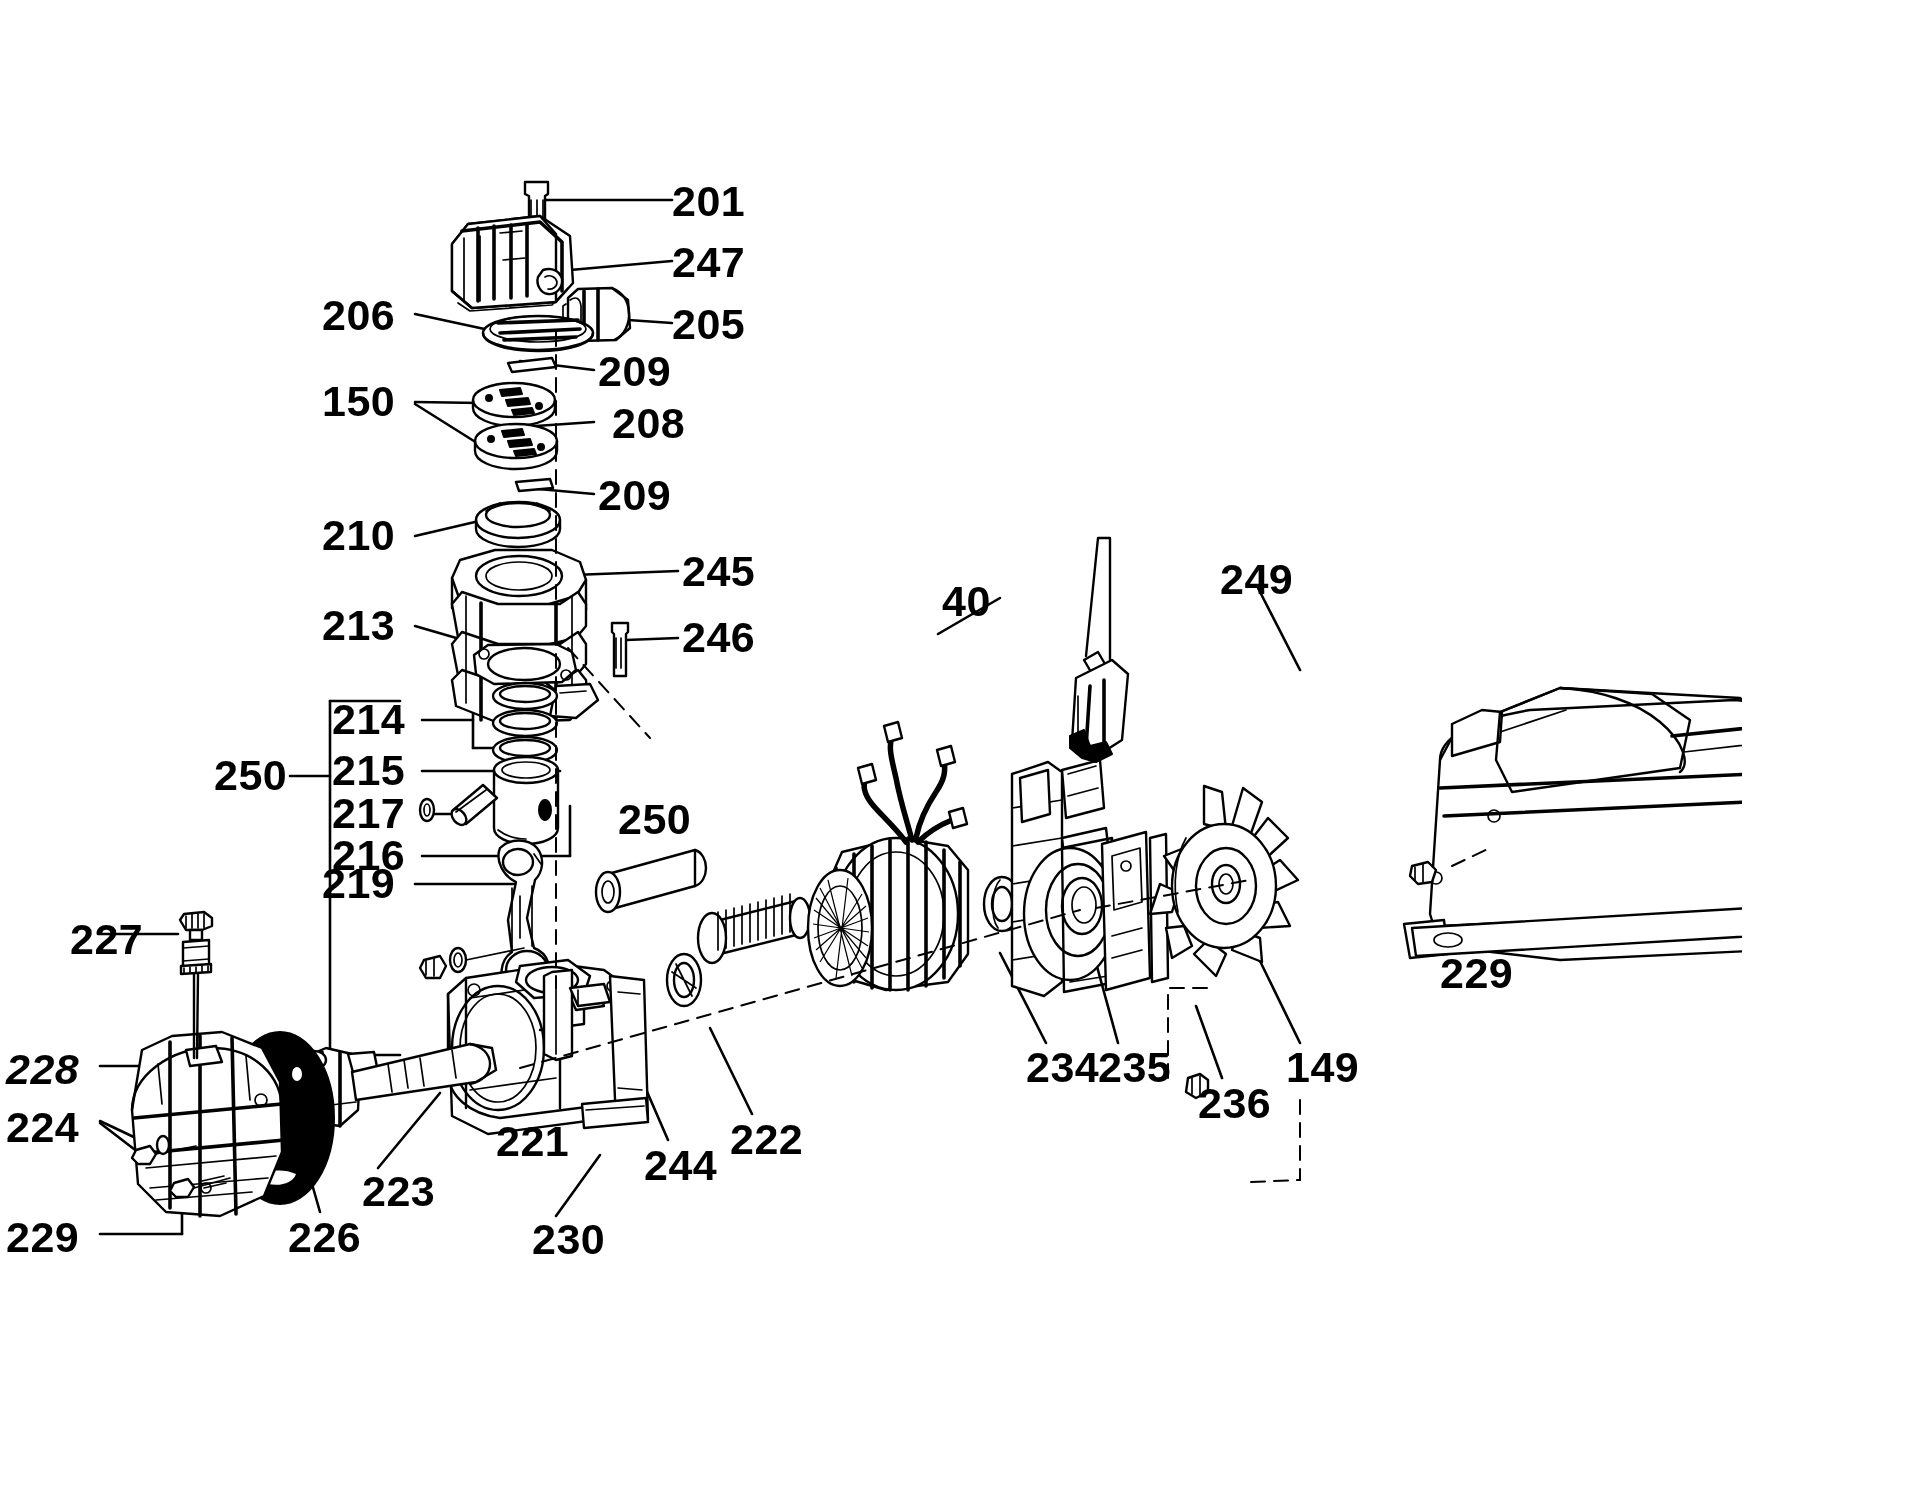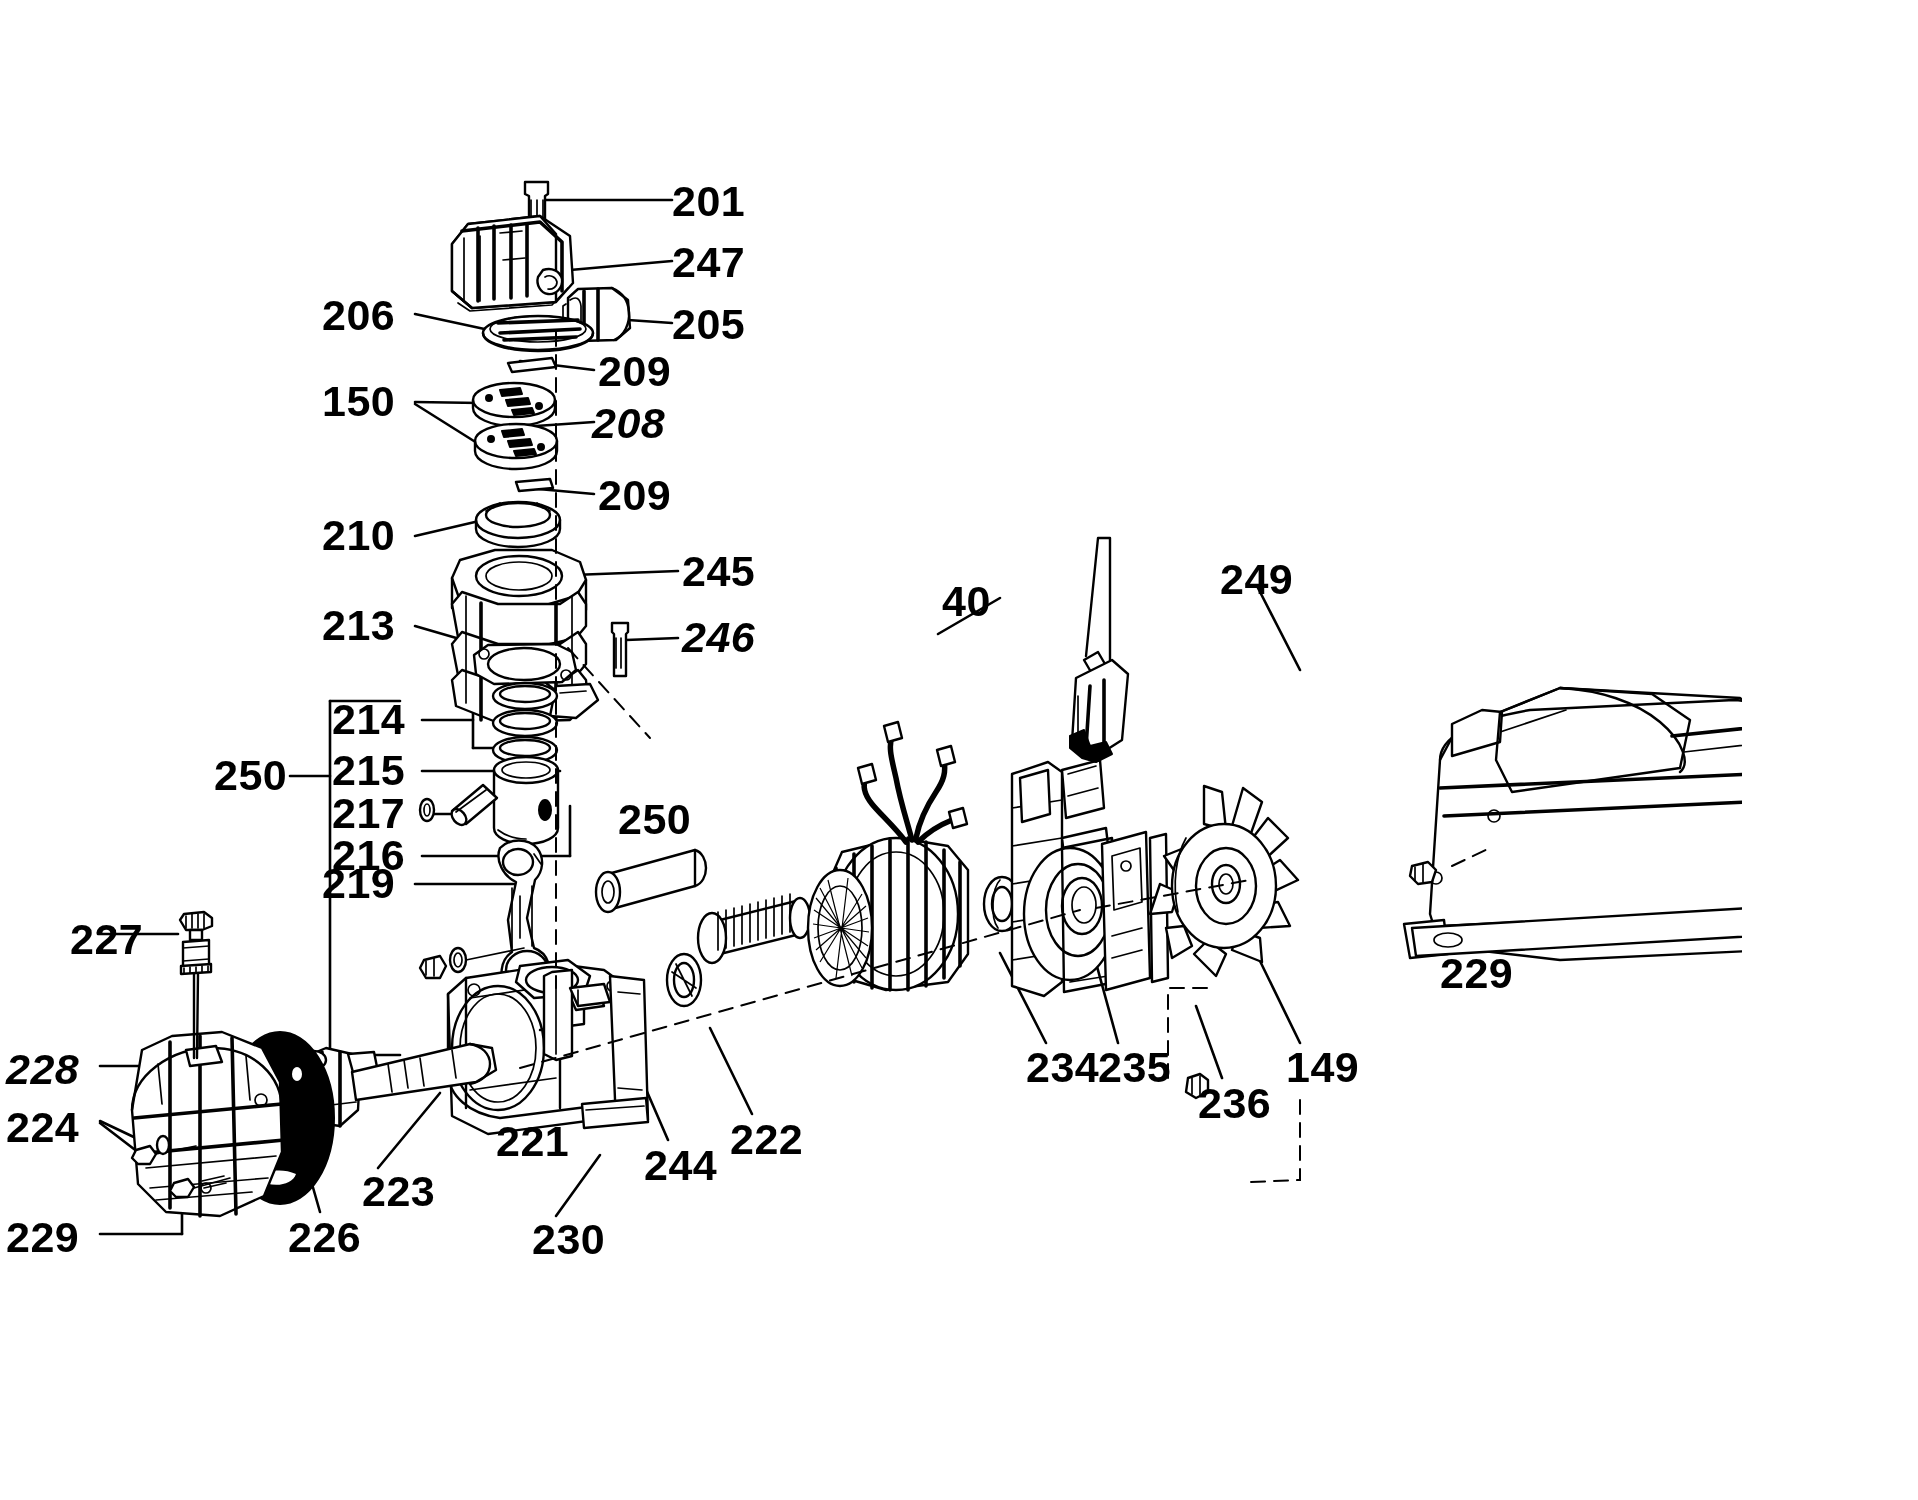--- a/index.html
+++ b/index.html
@@ -482,26 +482,26 @@
     </g>
 
   </svg>
 
   <div class="callout-label" style="left:672px; top:132px;">201</div>
   <div class="callout-label" style="left:672px; top:193px;">247</div>
   <div class="callout-label" style="left:322px; top:246px;text-align:right;">206</div>
   <div class="callout-label" style="left:672px; top:255px;">205</div>
   <div class="callout-label" style="left:598px; top:302px;">209</div>
   <div class="callout-label" style="left:322px; top:332px;">150</div>
-  <div class="callout-label" style="left:592px; top:354px;font-style:italic;">208</div>
+  <div class="callout-label" style="left:612px; top:354px;">208</div>
   <div class="callout-label" style="left:598px; top:426px;">209</div>
   <div class="callout-label" style="left:322px; top:466px;">210</div>
   <div class="callout-label" style="left:682px; top:502px;">245</div>
   <div class="callout-label" style="left:322px; top:556px;">213</div>
-  <div class="callout-label" style="left:682px; top:568px;font-style:italic;">246</div>
+  <div class="callout-label" style="left:682px; top:568px;">246</div>
   <div class="callout-label" style="left:332px; top:650px;">214</div>
   <div class="callout-label" style="left:214px; top:706px;">250</div>
   <div class="callout-label" style="left:332px; top:701px;">215</div>
   <div class="callout-label" style="left:332px; top:744px;">217</div>
   <div class="callout-label" style="left:332px; top:786px;">216</div>
   <div class="callout-label" style="left:322px; top:814px;">219</div>
   <div class="callout-label" style="left:618px; top:750px;">250</div>
   <div class="callout-label" style="left:942px; top:532px;">40</div>
   <div class="callout-label" style="left:1220px; top:510px;">249</div>
   <div class="callout-label" style="left:70px;  top:870px;">227</div>

